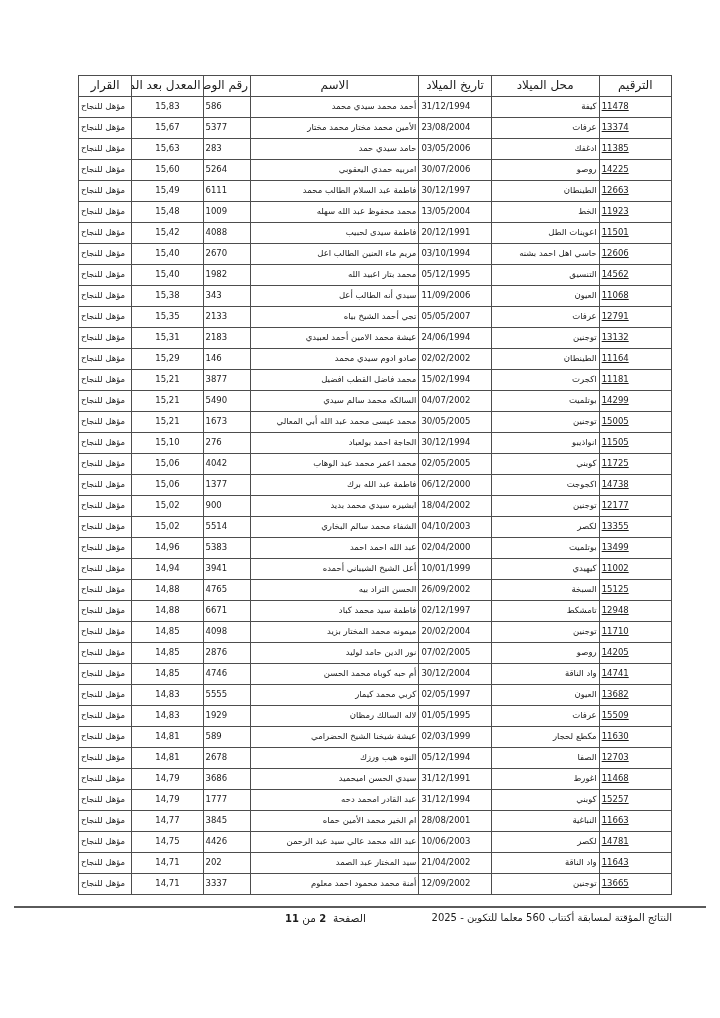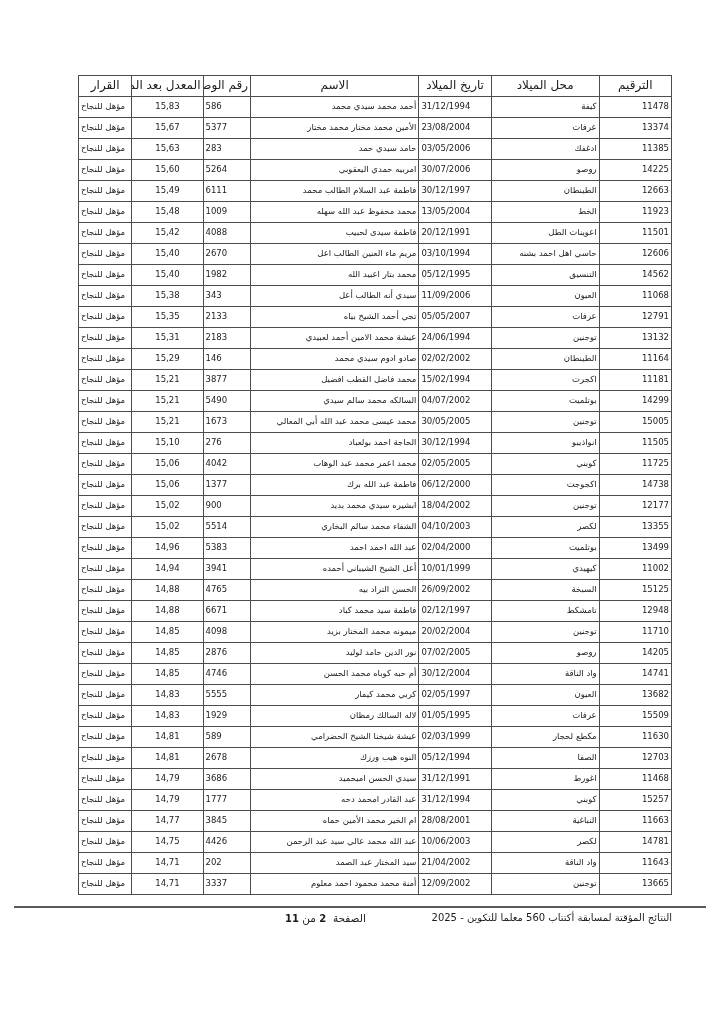--- a/index.html
+++ b/index.html
@@ -33,21 +33,21 @@
     white-space: nowrap;
     padding: 0 2px;
   }
   table.results th {
     font-weight: normal;
     font-size: 12px;
     text-align: center;
   }
   
   th.h-place, th.h-name { text-align: right; padding-right: 5px; }
-  td.c-id      { text-align: right;  padding-left: 6px;  font-size: 9px; }
+  td.c-id      { text-align: left;  padding-left: 6px;  font-size: 9px; text-decoration: underline; }
   td.c-place   { text-align: right; padding-right: 6px; }
   td.c-dob     { text-align: left;  padding-left: 3px;  font-size: 9px; }
   td.c-name    { text-align: right; padding-right: 5px; }
   td.c-receipt { text-align: left;  padding-left: 5px;  font-size: 9px; }
   td.c-avg     { text-align: center; font-size: 9px; }
   td.c-decision{ text-align: left; font-size: 8px; }
 
   .footer-rule {
     position: absolute;
     top: 906px; left: 14px; right: 14px;

